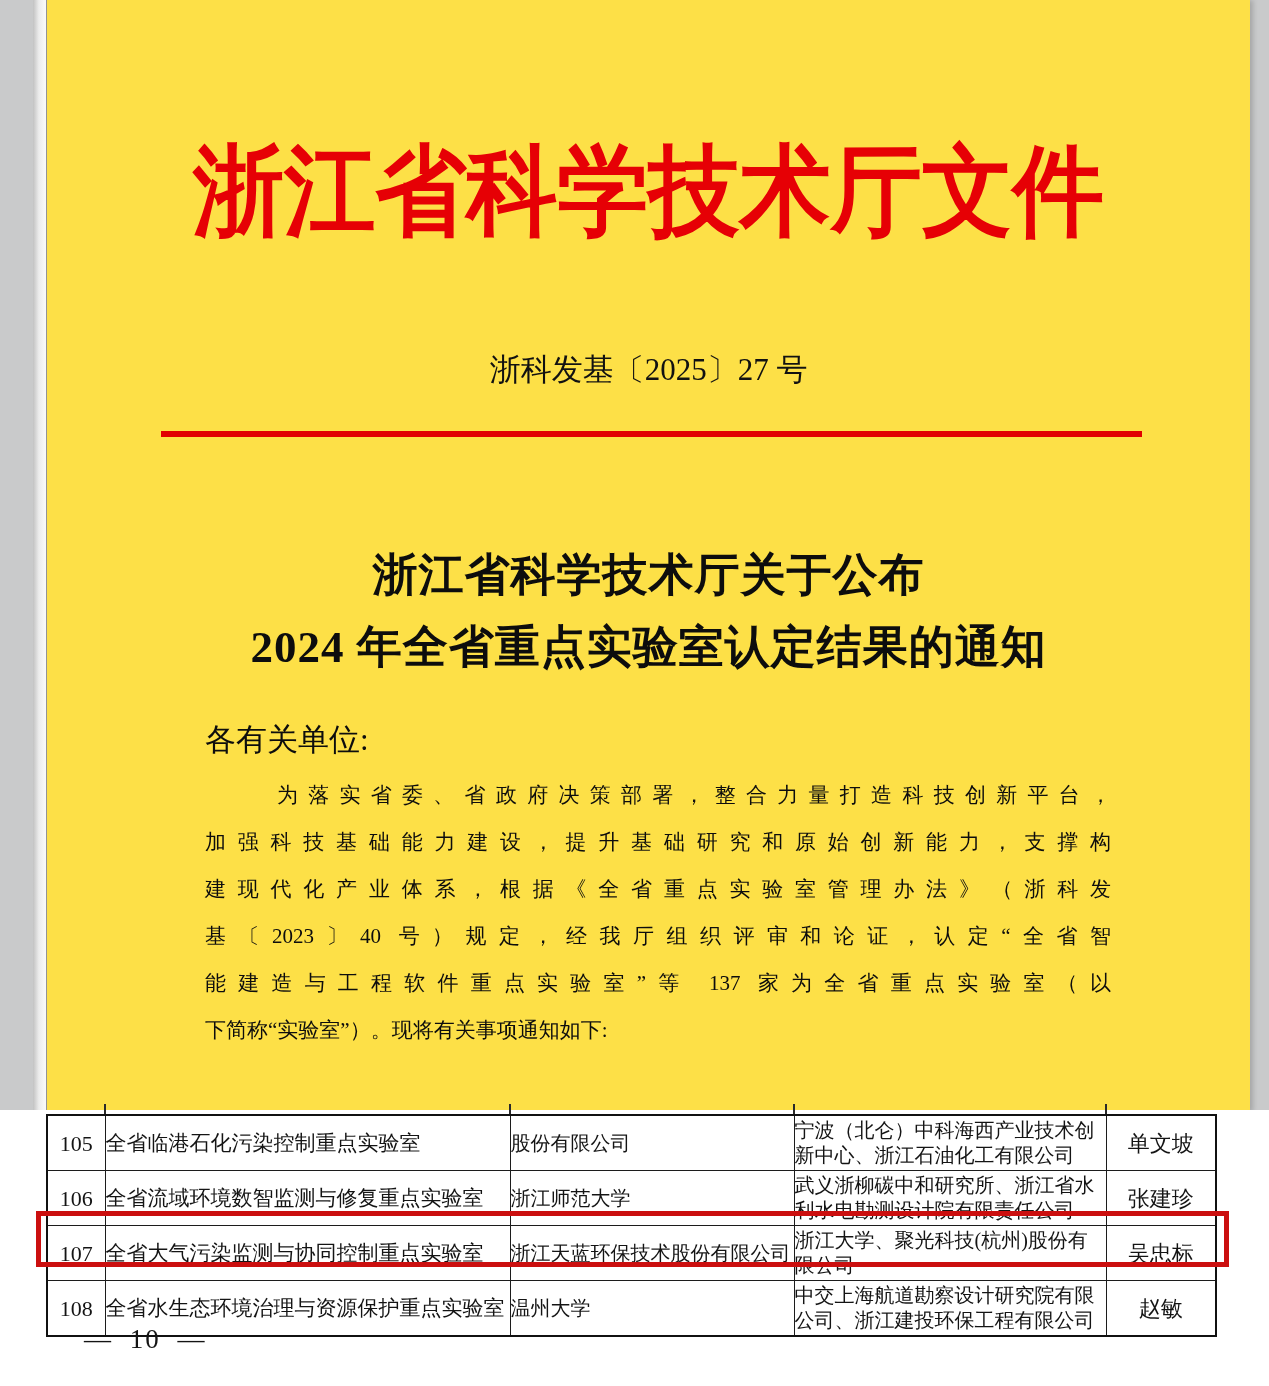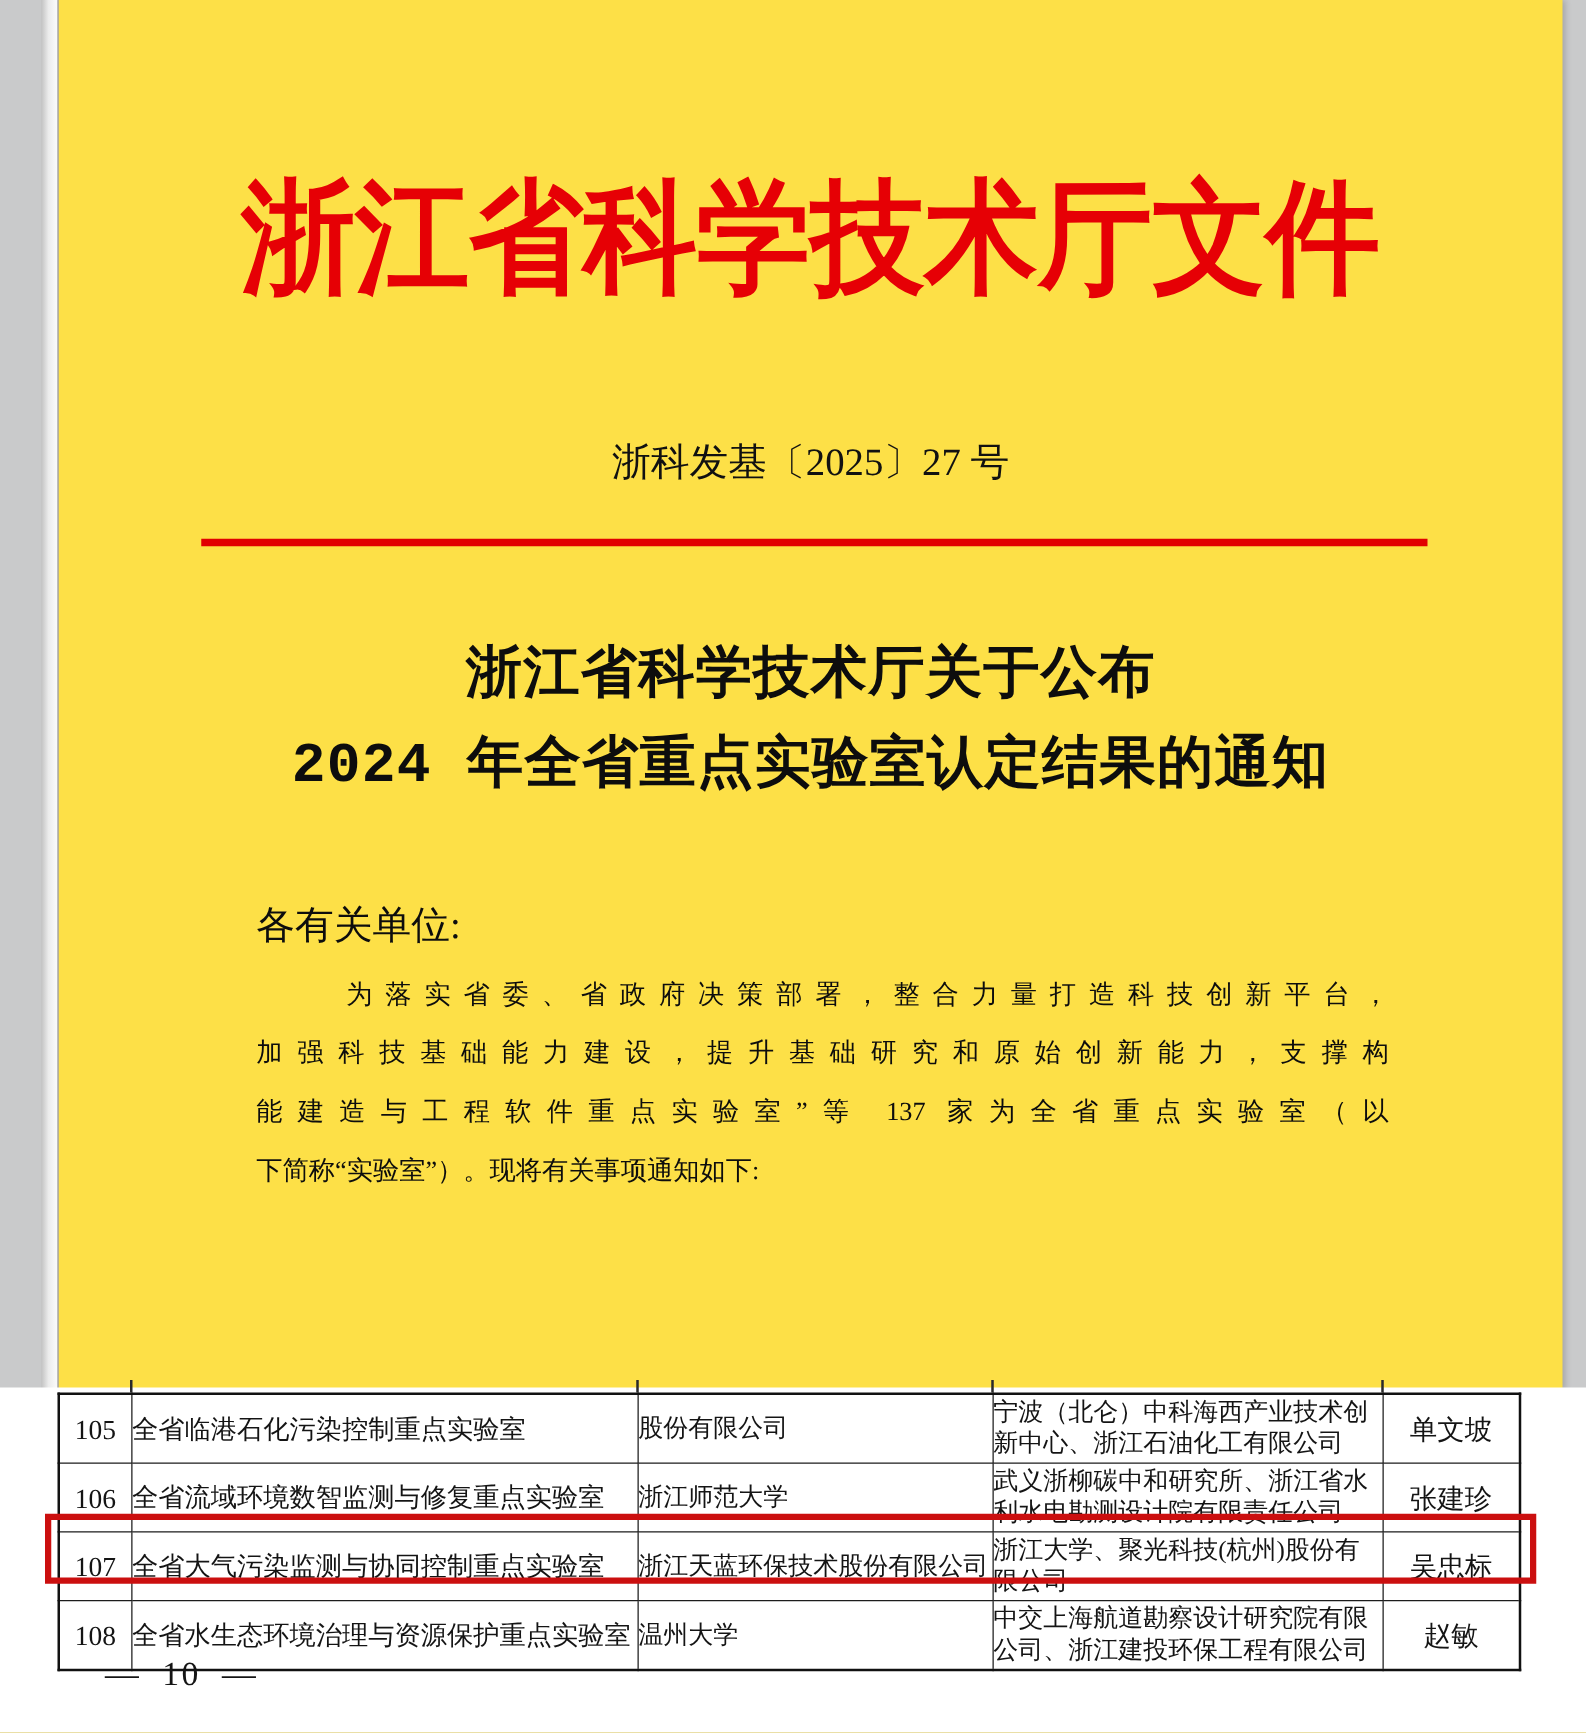--- a/index.html
+++ b/index.html
@@ -32,25 +32,24 @@
   .doc-number {
     position: absolute; top: 348px; left: 0; width: 100%;
     text-align: center;
     font-size: 31px; line-height: 44px; color: #111;
   }
   .red-rule {
     position: absolute; left: 114px; top: 431px; width: 981px; height: 6px;
     background: var(--rule-red, #e10000);
   }
   .notice-title {
-    position: absolute; top: 506px; left: 0; width: 100%;
+    position: absolute; top: 539px; left: 0; width: 100%;
     text-align: center; font-weight: bold;
     font-size: 45px; line-height: 72px; color: #0d0d0d;
     letter-spacing: 1px;
-    font-family: Liberation Mono, monospace;
   }
   .salutation {
     position: absolute; left: 158px; top: 720px;
     font-size: 31px; line-height: 40px; color: #0d0d0d;
   }
   .body-para {
     position: absolute; left: 158px; top: 772px; width: 906px;
     font-size: 21px; line-height: 47px; color: #0d0d0d;
   }
   .body-line { text-align: justify; text-align-last: justify; white-space: nowrap-normal; }
@@ -103,20 +102,22 @@
   <div class="doc-number">浙科发基〔2025〕27 号</div>
   <div class="red-rule"></div>
   <div class="notice-title">
     <div>浙江省科学技术厅关于公布</div>
     <div>2024 年全省重点实验室认定结果的通知</div>
   </div>
   <div class="salutation">各有关单位:</div>
   <div class="body-para">
     <div class="body-line first">为落实省委、省政府决策部署，整合力量打造科技创新平台，</div>
     <div class="body-line">加强科技基础能力建设，提升基础研究和原始创新能力，支撑构</div>
+    <div class="body-line">建现代化产业体系，根据《全省重点实验室管理办法》（浙科发</div>
+    <div class="body-line">基〔2023〕40 号）规定，经我厅组织评审和论证，认定“全省智</div>
     <div class="body-line">能建造与工程软件重点实验室”等 137 家为全省重点实验室（以</div>
     <div class="body-line last">下简称“实验室”）。现将有关事项通知如下:</div>
   </div>
 </div>
 
 <div class="bottom-section">
   <div class="stub" style="left:104px"></div>
   <div class="stub" style="left:509px"></div>
   <div class="stub" style="left:793px"></div>
   <div class="stub" style="left:1105px"></div>

